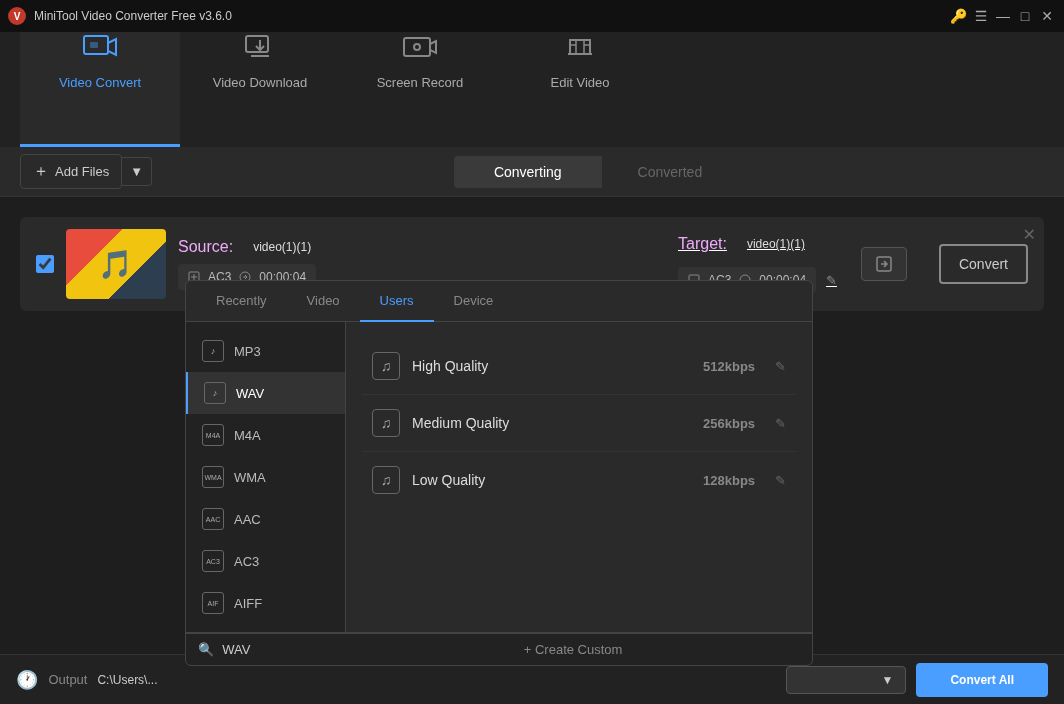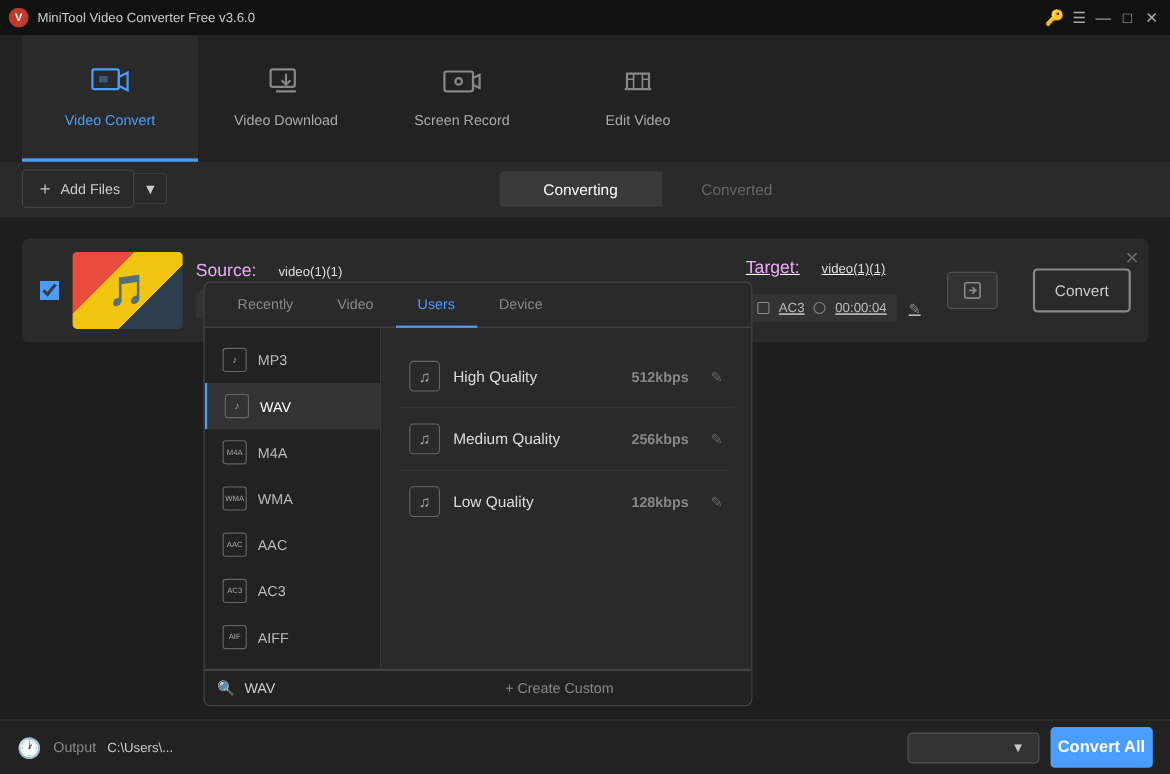--- a/index.html
+++ b/index.html
@@ -67,21 +67,20 @@
       height: 115px;
       display: flex;
       align-items: center;
       padding: 0 20px;
       gap: 0;
     }
     .nav-item {
       display: flex;
       flex-direction: column;
       align-items: center;
-      justify-content: center;
       width: 160px;
       height: 115px;
       cursor: pointer;
       color: #aaa;
       font-size: 13px;
       gap: 8px;
       border-bottom: 3px solid transparent;
     }
     .nav-item.active {
       color: #4a9eff;
@@ -253,23 +252,23 @@
       cursor: pointer;
       font-size: 12px;
       display: flex;
       align-items: center;
       gap: 6px;
     }
 
     
     .dropdown-overlay {
       position: absolute;
-      top: 59px;
+      top: 83px;
       left: 185px;
-      width: 499px;
+      width: 628px;
       background: #2a2a2a;
       border: 1px solid #444;
       border-radius: 6px;
       z-index: 100;
       display: flex;
       flex-direction: column;
     }
     .dropdown-tabs {
       display: flex;
       border-bottom: 1px solid #444;
@@ -445,23 +444,23 @@
       min-width: 120px;
       display: flex;
       align-items: center;
       justify-content: space-between;
       gap: 6px;
     }
     .convert-all-btn {
       background: #4a9eff;
       border: none;
       color: #fff;
-      padding: 10px 7px;
-      border-radius: 4px;
-      font-size: 15px;
+      padding: 10px 34px;
+      border-radius: 4px;
+      font-size: 12px;
       font-weight: 600;
       cursor: pointer;
     }
   </style>
 </head>
 <body>
 
 <div class="titlebar">
   <div class="titlebar-left">
     <div class="titlebar-logo">V</div>

